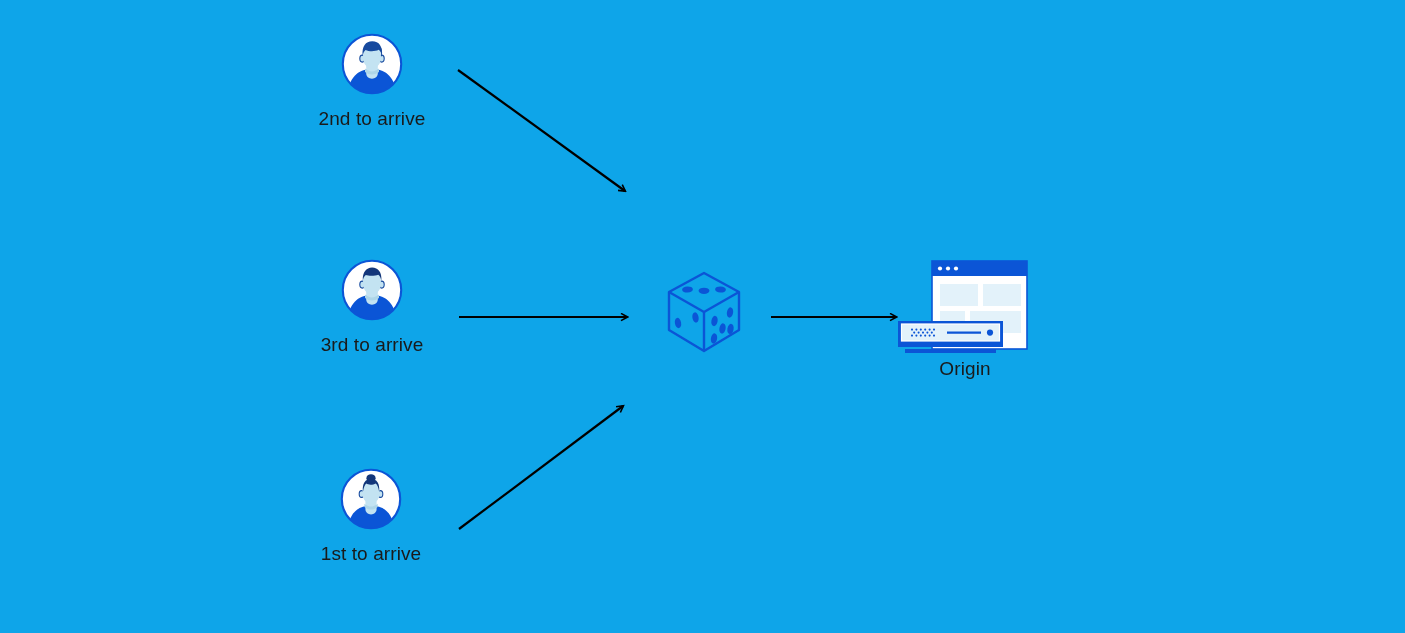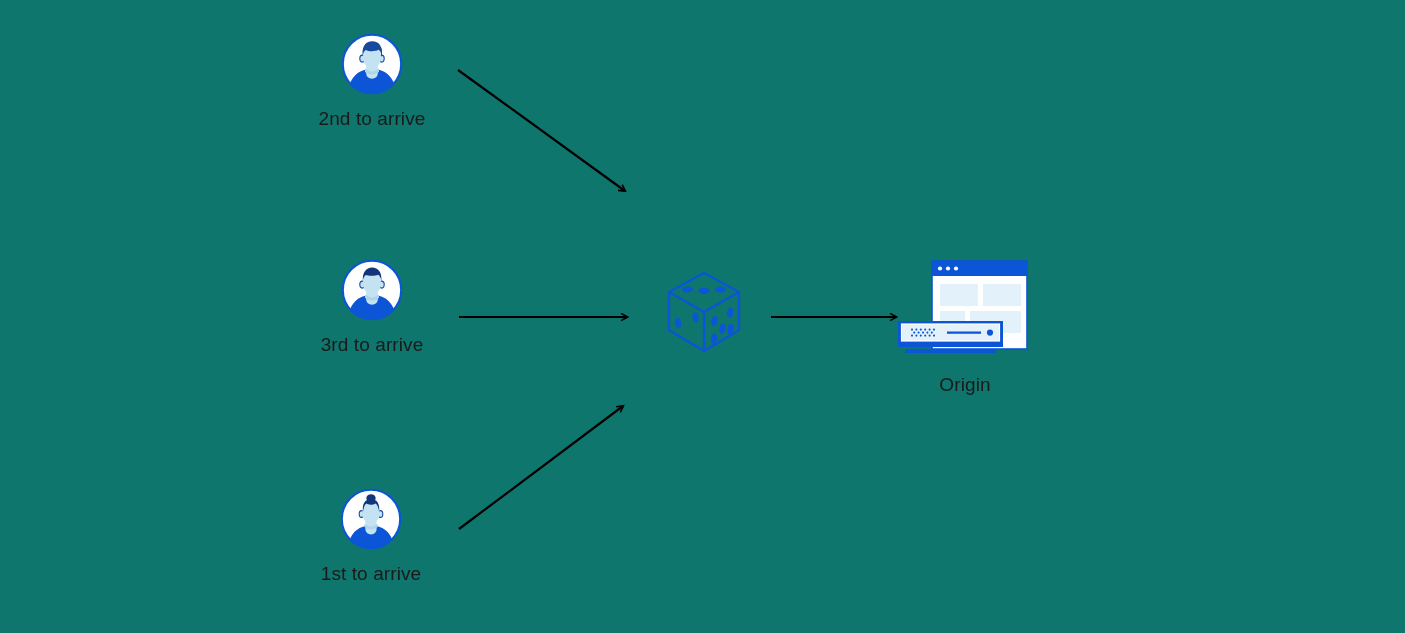--- a/index.html
+++ b/index.html
@@ -8,41 +8,40 @@
     background: #ffffff;
   }
   body {
     font-family: "Liberation Sans", sans-serif;
     -webkit-font-smoothing: antialiased;
   }
   #canvas {
     position: relative;
     width: 1405px;
     height: 633px;
-    background: #0f766e;
+    background: #0ea5e9;
     overflow: hidden;
   }
   .node {
     position: absolute;
     display: flex;
     flex-direction: column;
     align-items: center;
   }
   .node-label {
     font-size: 19px;
     color: #1a1a1a;
     line-height: 1.2;
     white-space: nowrap;
     letter-spacing: 0.1px;
   }
   .avatar-label {
     margin-top: 13px;
   }
   .origin-label {
-    margin-top: 16px;
   }
   .avatar-wrap {
     width: 62px;
     height: 62px;
   }
   .dice-wrap {
     width: 82px;
     height: 90px;
   }
   .origin-wrap {
@@ -122,21 +121,21 @@
           <ellipse cx="40.7" cy="25.6" rx="2.5" ry="3.5" fill="#c3e3f2" stroke="#174a9e" stroke-width="1.1"></ellipse>
           <path d="M22 23.5 C22 13.8 26 9.5 31 9.5 C36 9.5 40 13.8 40 23.5 C40 30 37.5 34.8 31 34.8 C24.5 34.8 22 30 22 23.5 Z" fill="#c3e3f2"></path>
           <path d="M21.8 21.6 C21.4 13.4 25.2 8.6 31.1 8.6 C37.2 8.6 41 13.4 40.4 21.8 C39.6 18.6 38.6 16.6 37.2 15.8 C34.2 17 27.8 17.2 24.8 16 C23.4 17 22.4 18.8 21.8 21.6 Z" fill="#13367a"></path>
         </g>
         <circle cx="31" cy="31" r="29.2" fill="none" stroke="#0b55d6" stroke-width="2.1"></circle>
       </svg>
     </div>
     <div class="node-label avatar-label">3rd to arrive</div>
   </div>
 
-  <div class="node" style="left:310px; top:488px; width:122px;text-align:center;">
+  <div class="node" style="left:310px; top:468px; width:122px;text-align:center;">
     <div class="avatar-wrap">
       <svg viewBox="0 0 62 62" width="62" height="62" xmlns="http://www.w3.org/2000/svg">
         <defs>
             <clipPath id="c1">
               <circle cx="31" cy="31" r="29.2"></circle>
             </clipPath>
           </defs>
         <circle cx="31" cy="31" r="29.2" fill="#ffffff"></circle>
         <g clip-path="url(#c1)">
           <path d="M31 37.5 C16.5 37.5 9 47 7.2 62 L54.8 62 C53 47 45.5 37.5 31 37.5 Z" fill="#0b55d6"></path>

